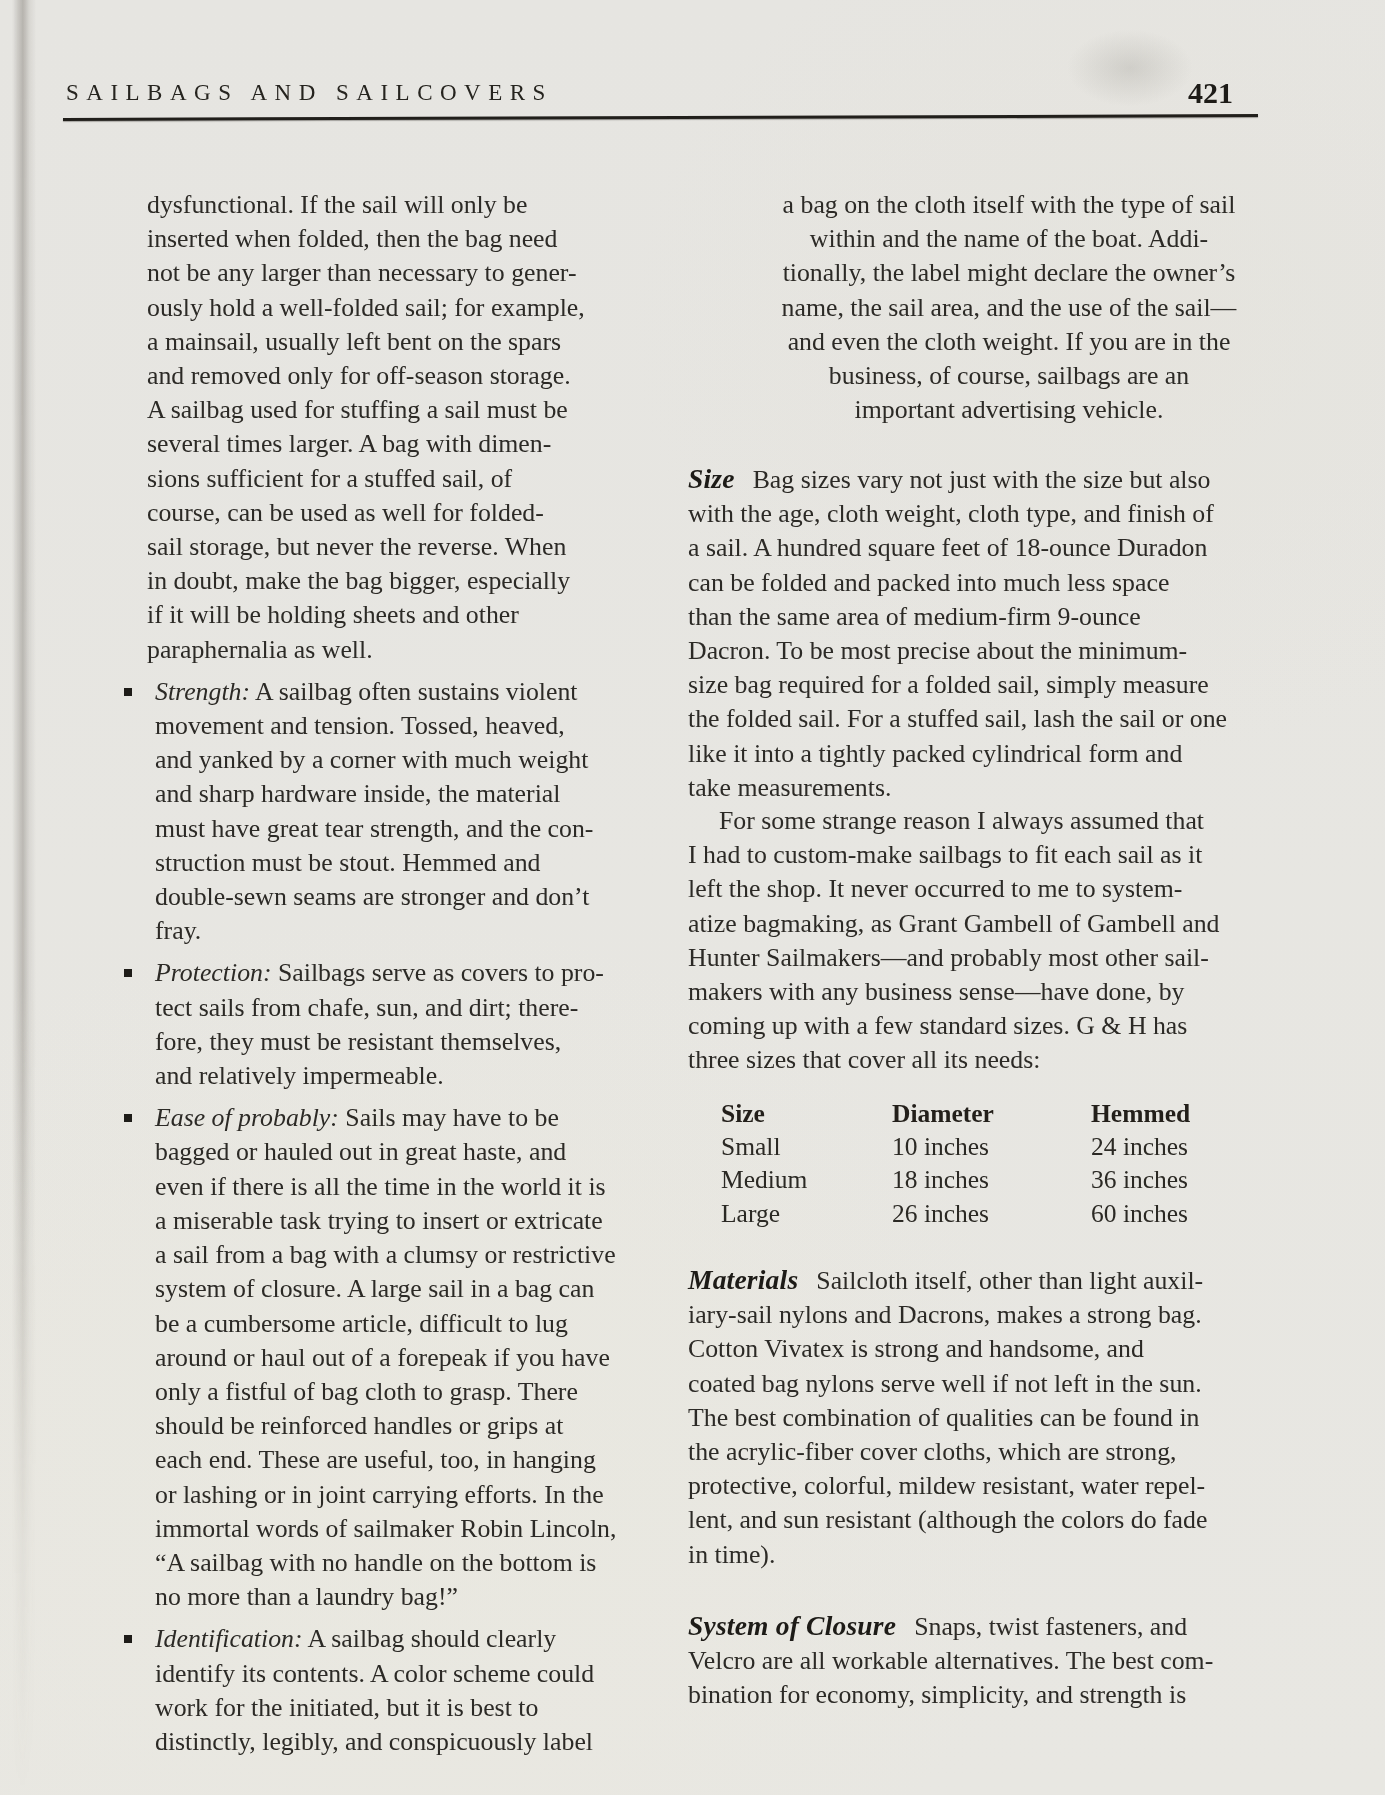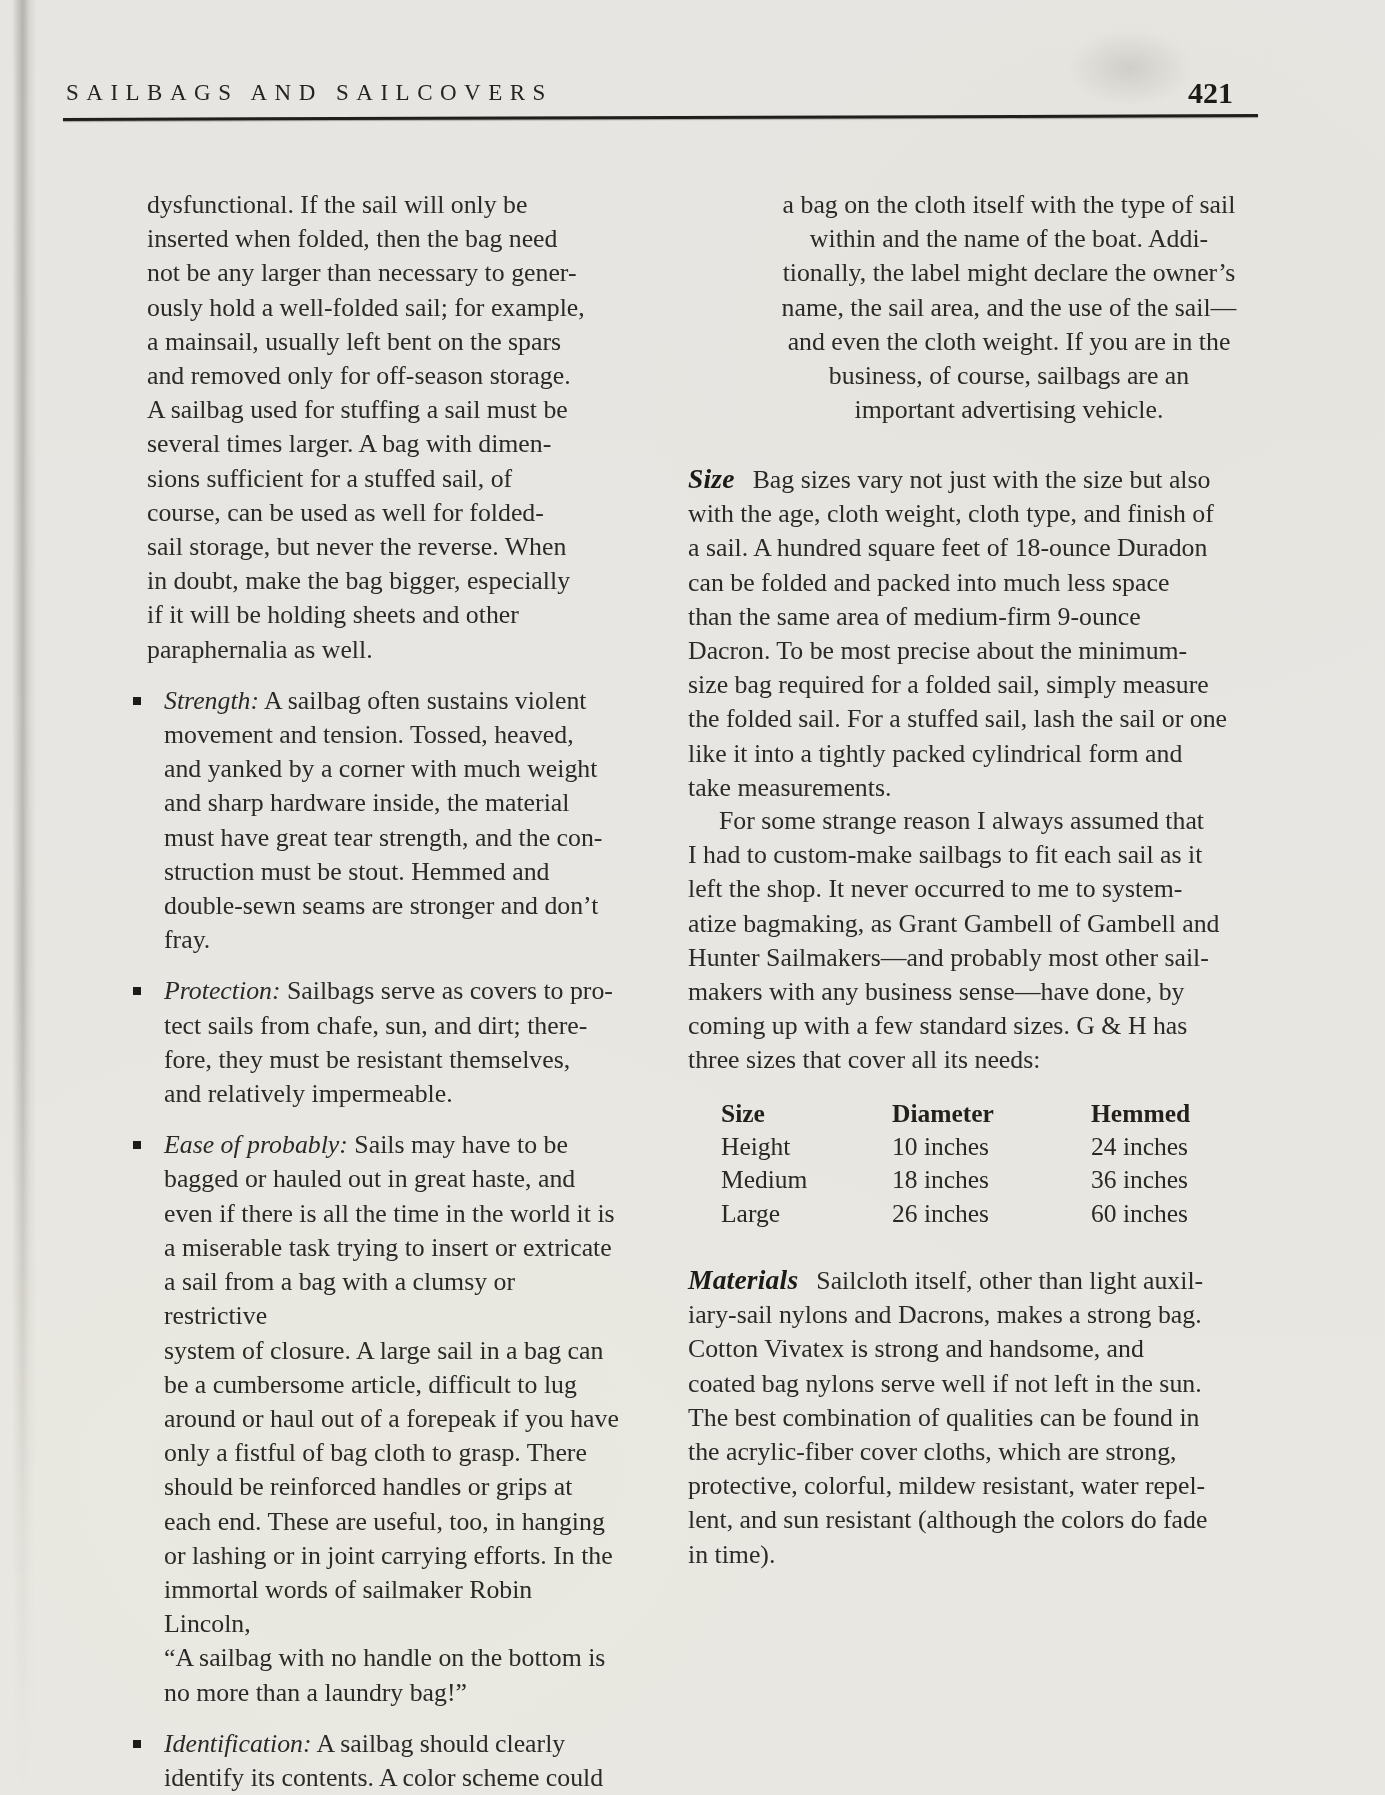--- a/index.html
+++ b/index.html
@@ -31,21 +31,21 @@
     position:absolute;left:63px;top:116px;width:1195px;height:3px;
     background:#211f1b;transform:rotate(-0.18deg);
     box-shadow:0 1px 1px rgba(40,38,34,0.35);
   }
   
   .col1{
     position:absolute;left:80px;top:188px;width:560px;
     font-size:25.8px;line-height:34.2px;
   }
   .col1 .cont{margin:0 0 0 67px;white-space:pre-line;}
-  .bullet-item{position:relative;padding-left:67px;margin:17px;}
+  .bullet-item{position:relative;padding-left:67px;margin:8px;}
   .bullet-marker{position:absolute;left:36px;top:13px;width:8px;height:8px;background:#1e1c18;}
   .bullet-item .lead{font-style:italic;}
   .bullet-text{white-space:pre-line;}
   
   .c2p1{
     position:absolute;left:753px;top:188px;width:512px;margin:0;
     font-size:25.8px;line-height:34.2px;white-space:pre-line;text-align:center;
   }
   .sec{
     position:absolute;left:688px;width:580px;margin:0;
@@ -176,21 +176,21 @@
 coming up with a few standard sizes. G &amp; H has
 three sizes that cover all its needs:</p>
 
   <div class="size-table">
     <div class="tr th">
       <span class="tc c1">Size</span>
       <span class="tc c2">Diameter</span>
       <span class="tc c3">Hemmed</span>
     </div>
     <div class="tr">
-      <span class="tc c1">Height</span>
+      <span class="tc c1">Small</span>
       <span class="tc c2">10 inches</span>
       <span class="tc c3">24 inches</span>
     </div>
     <div class="tr">
       <span class="tc c1">Medium</span>
       <span class="tc c2">18 inches</span>
       <span class="tc c3">36 inches</span>
     </div>
     <div class="tr">
       <span class="tc c1">Large</span>
@@ -204,13 +204,18 @@
 iary-sail nylons and Dacrons, makes a strong bag.
 Cotton Vivatex is strong and handsome, and
 coated bag nylons serve well if not left in the sun.
 The best combination of qualities can be found in
 the acrylic-fiber cover cloths, which are strong,
 protective, colorful, mildew resistant, water repel-
 lent, and sun resistant (although the colors do fade
 in time).</span>
   </div>
 
+  <div class="sec" id="closure-sec">
+    <i class="h">System of Closure</i><span class="ht">Snaps, twist fasteners, and
+Velcro are all workable alternatives. The best com-
+bination for economy, simplicity, and strength is</span>
+  </div>
 </div>
 
 </body></html>

